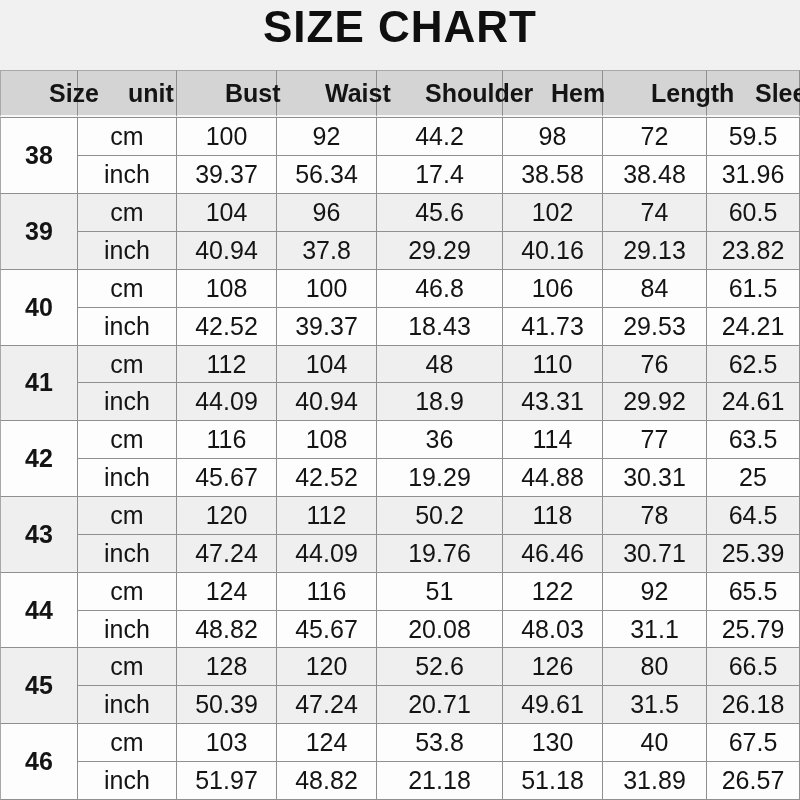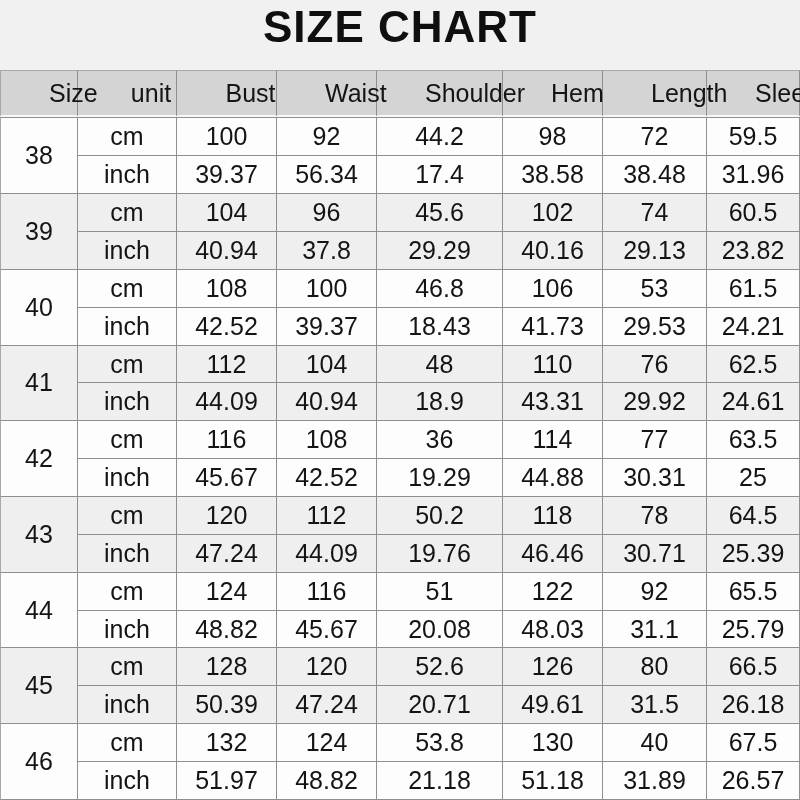--- a/index.html
+++ b/index.html
@@ -42,31 +42,31 @@
     padding: 0;
     text-align: center;
     vertical-align: middle;
     font-size: 25px;
     line-height: 1;
     box-sizing: border-box;
     border-right: 1px solid var(--border, #8f8f8f);
   }
   .size-table th {
     background: var(--header-bg, #d4d4d4);
-    font-weight: 400;
+    font-weight: 700;
     height: 47px;
     border-top: 1px solid var(--border-light, #a8a8a8);
     border-bottom: 2px solid var(--header-gap, #f7f7f7);
     padding-left: 48px;
   }
   .size-table th:first-child { border-left: 1px solid var(--border-light, #a8a8a8); }
   .size-table td { border-bottom: 1px solid var(--border, #8f8f8f); font-weight: 400; }
   .size-table tbody tr:first-child td { border-top: 1px solid var(--border, #8f8f8f); }
   .size-table td.size-cell {
-    font-weight: 400;
+    font-weight: 700;
     border-left: 1px solid var(--border-light, #a8a8a8);
   }
   tr.band-white td { background: var(--band-white, #fdfdfd); }
   tr.band-gray td { background: var(--band-gray, #efefef); }
   
   col.c-size { width: 78px; }
   col.c-unit { width: 99px; }
   col.c-bust { width: 100px; }
   col.c-waist { width: 100px; }
   col.c-shoulder { width: 126px; }
@@ -142,21 +142,21 @@
           <td>29.13</td>
           <td>23.82</td>
         </tr>
         <tr class="band-white">
           <td rowspan="2" class="size-cell">40</td>
           <td>cm</td>
           <td>108</td>
           <td>100</td>
           <td>46.8</td>
           <td>106</td>
-          <td>53</td>
+          <td>84</td>
           <td>61.5</td>
         </tr>
         <tr class="band-white">
           <td>inch</td>
           <td>42.52</td>
           <td>39.37</td>
           <td>18.43</td>
           <td>41.73</td>
           <td>29.53</td>
           <td>24.21</td>
@@ -252,21 +252,21 @@
           <td>50.39</td>
           <td>47.24</td>
           <td>20.71</td>
           <td>49.61</td>
           <td>31.5</td>
           <td>26.18</td>
         </tr>
         <tr class="band-white">
           <td rowspan="2" class="size-cell">46</td>
           <td>cm</td>
-          <td>132</td>
+          <td>103</td>
           <td>124</td>
           <td>53.8</td>
           <td>130</td>
           <td>40</td>
           <td>67.5</td>
         </tr>
         <tr class="band-white">
           <td>inch</td>
           <td>51.97</td>
           <td>48.82</td>

